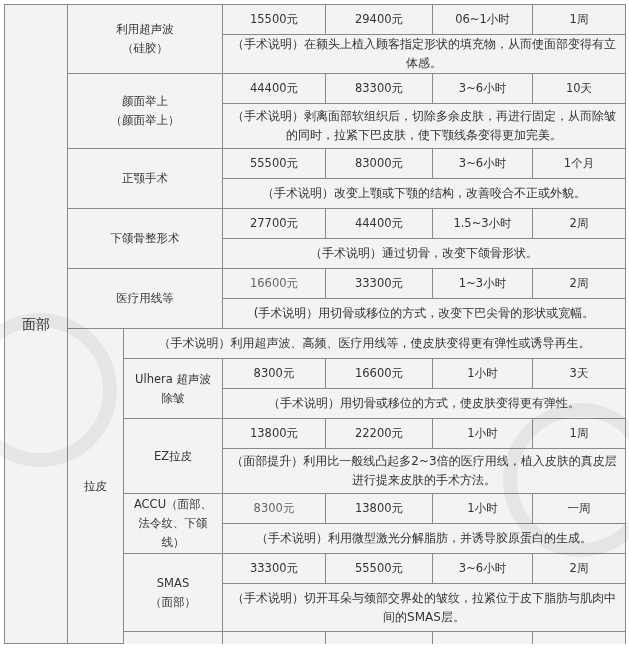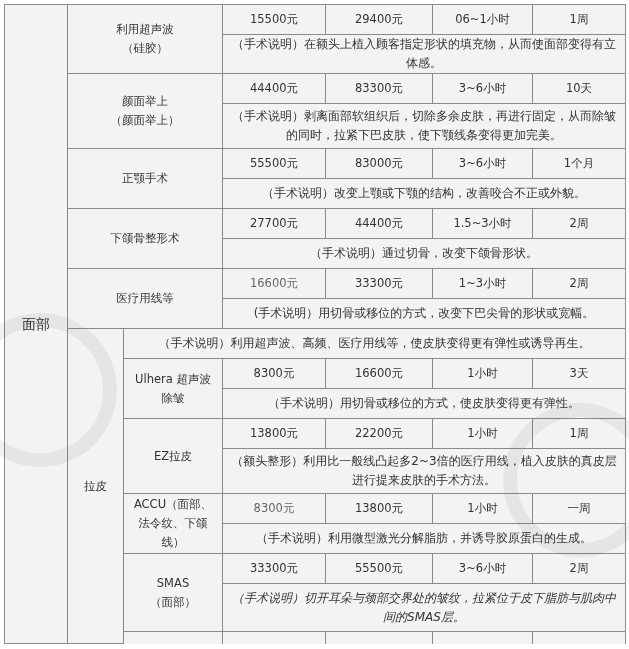--- a/index.html
+++ b/index.html
@@ -16,21 +16,21 @@
   table.price td {
     border: 1px solid #8a8a8a;
     text-align: center;
     vertical-align: middle;
     padding: 0 6px;
     line-height: 19px;
     overflow: hidden;
   }
   .r31 { height: 30px; }
   .r46 { height: 45px; }
-  .r49 { height: 48px; font-style: italic; }
+  .r49 { height: 48px; }
   .cat { font-size: 14px; }
   .desc { font-size: 12px; }
   .grey { color: #666666; }
   .wm {
     position: absolute; left: 0; top: 0; width: 629px; height: 649px;
     pointer-events: none; opacity: 0.05;
   }
 </style>
 </head>
 <body>
@@ -138,21 +138,21 @@
   <tr class="r31">
     <td rowspan="2">
       <div>EZ拉皮</div>
     </td>
     <td>13800元</td>
     <td>22200元</td>
     <td>1小时</td>
     <td>1周</td>
   </tr>
   <tr class="r46">
-    <td colspan="4" class="desc">（额头整形）利用比一般线凸起多2~3倍的医疗用线，植入皮肤的真皮层进行提来皮肤的手术方法。</td>
+    <td colspan="4" class="desc">（面部提升）利用比一般线凸起多2~3倍的医疗用线，植入皮肤的真皮层进行提来皮肤的手术方法。</td>
   </tr>
 
   <tr class="r31">
     <td rowspan="2">
       <div>ACCU（面部、</div>
       <div>法令纹、下颌</div>
       <div>线）</div>
     </td>
     <td class="grey">8300元</td>
     <td>13800元</td>

